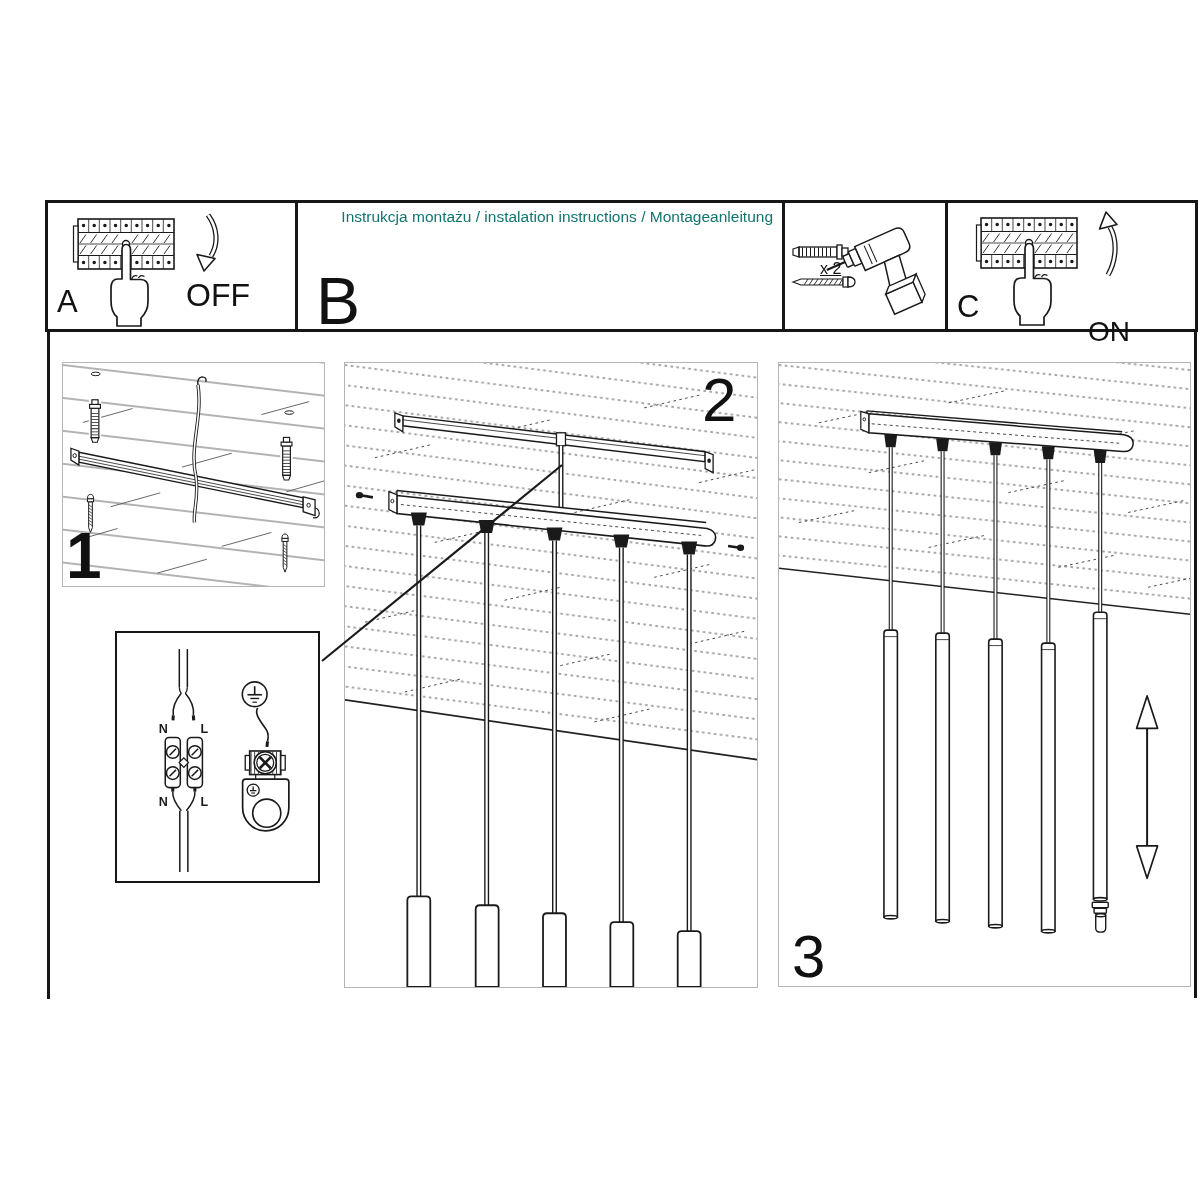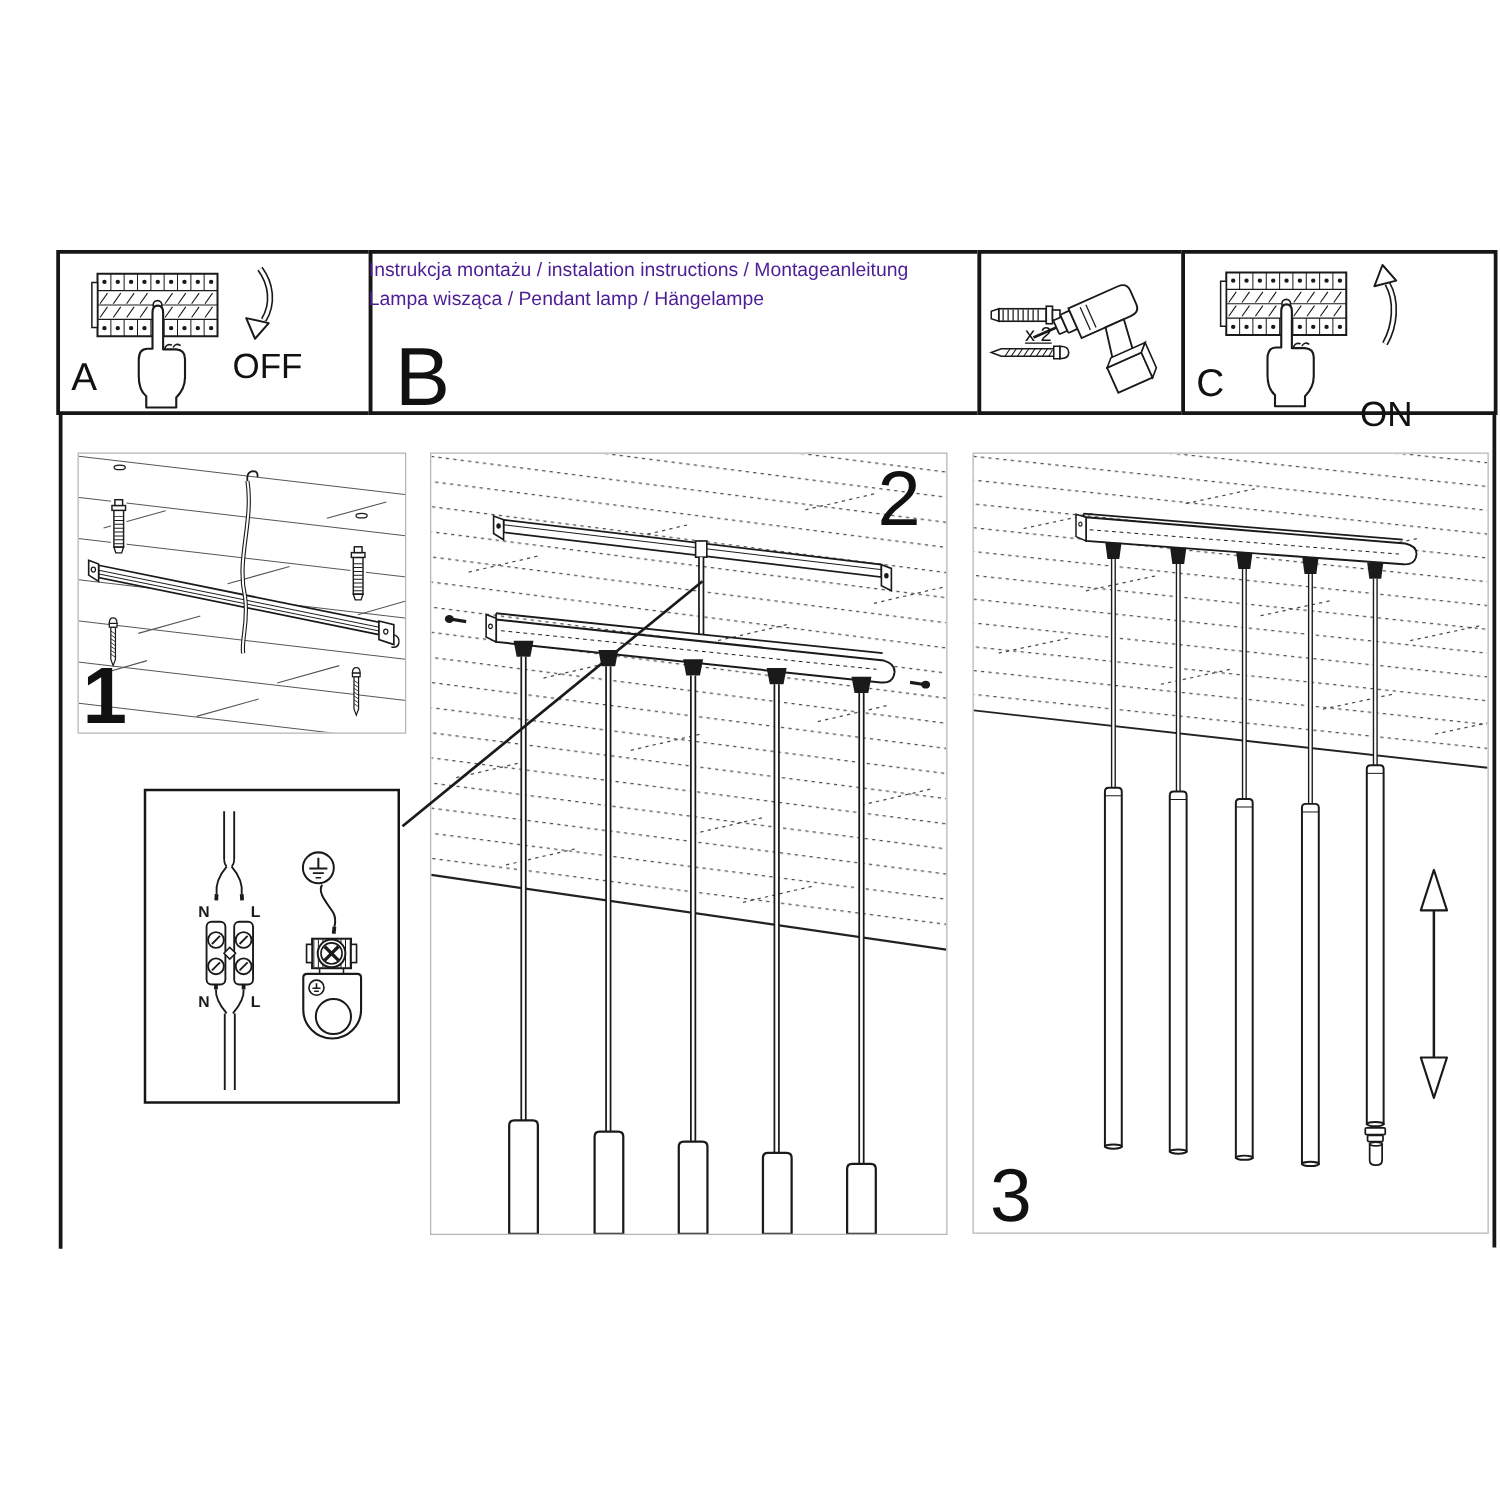--- a/index.html
+++ b/index.html
@@ -4,21 +4,21 @@
 <style>
   html,body{margin:0;padding:0;background:#fff;}
   body{width:1200px;height:1200px;position:relative;font-family:"Liberation Sans",sans-serif;color:#1a1a1a;overflow:hidden;}
   .abs{position:absolute;}
   .box-dark{border:3px solid #161616;background:#fff;box-sizing:border-box;}
   .box-mid{border:2.5px solid #161616;background:#fff;box-sizing:border-box;}
   .box-light{border:1.6px solid #b5b5b5;background:#fff;box-sizing:border-box;}
   .panel-svg{position:absolute;left:0;top:0;width:100%;height:100%;}
   .biglabel{position:absolute;line-height:1;color:#111;}
   .rule{position:absolute;background:#161616;}
-  .titleblock{position:absolute;font-size:15.5px;line-height:22.5px;color:#4c1d95;}
+  .titleblock{position:absolute;text-align:right;font-size:15.5px;line-height:22.5px;color:#0f766e;}
   svg{display:block;}
   text{font-family:"Liberation Sans",sans-serif;}
 </style>
 </head>
 <body>
 
 <div class="abs box-dark" style="left:45px;top:200px;width:253px;height:132px;">
   <svg class="panel-svg" viewBox="0 0 247 126" preserveAspectRatio="none">
     <defs>
       <g id="breaker-hand">
@@ -42,26 +42,25 @@
     </defs>
     <use href="#breaker-hand" x="22" y="10"></use>
     <g>
       <path d="M160,12 C169,24 171,40 163,53" fill="none" stroke="#1a1a1a" stroke-width="5.2"></path>
       <path d="M160,12 C169,24 171,40 163,53" fill="none" stroke="#fff" stroke-width="2.6"></path>
       <polygon points="156,68 149,51.5 167,55.5" fill="#fff" stroke="#1a1a1a" stroke-width="1.6" stroke-linejoin="round"></polygon>
     </g>
   </svg>
 </div>
 <div class="biglabel" style="left:57px;top:286px;font-size:31px;">A</div>
-<div class="biglabel" style="left:186px;top:279px;font-size:28px;">OFF</div>
+<div class="biglabel" style="left:186px;top:279px;font-size:32px;">OFF</div>
 
 <div class="abs box-dark" style="left:295px;top:200px;width:490px;height:132px;"></div>
 <div class="titleblock" style="left:295px;top:206px;width:478px;">
   <div>Instrukcja montażu / instalation instructions / Montageanleitung</div>
-  <div>Lampa wisząca / Pendant lamp / Hängelampe</div>
 </div>
 <div class="biglabel" style="left:316px;top:268px;font-size:66px;">B</div>
 
 <div class="abs box-dark" style="left:782px;top:200px;width:166px;height:132px;">
   <svg class="panel-svg" viewBox="0 0 160 126" preserveAspectRatio="none">
     <g transform="translate(8,41)">
       <line x1="9" y1="8" x2="41" y2="8" stroke="#1a1a1a" stroke-width="9" stroke-dasharray="1 3"></line>
       <polygon points="0,5 6,3 6,13 0,11" fill="#fff" stroke="#1a1a1a" stroke-width="1.2"></polygon>
       <rect x="6" y="3" width="38" height="10" fill="none" stroke="#1a1a1a" stroke-width="1.3"></rect>
       <rect x="44" y="1" width="5" height="14" fill="#fff" stroke="#1a1a1a" stroke-width="1.3"></rect>

